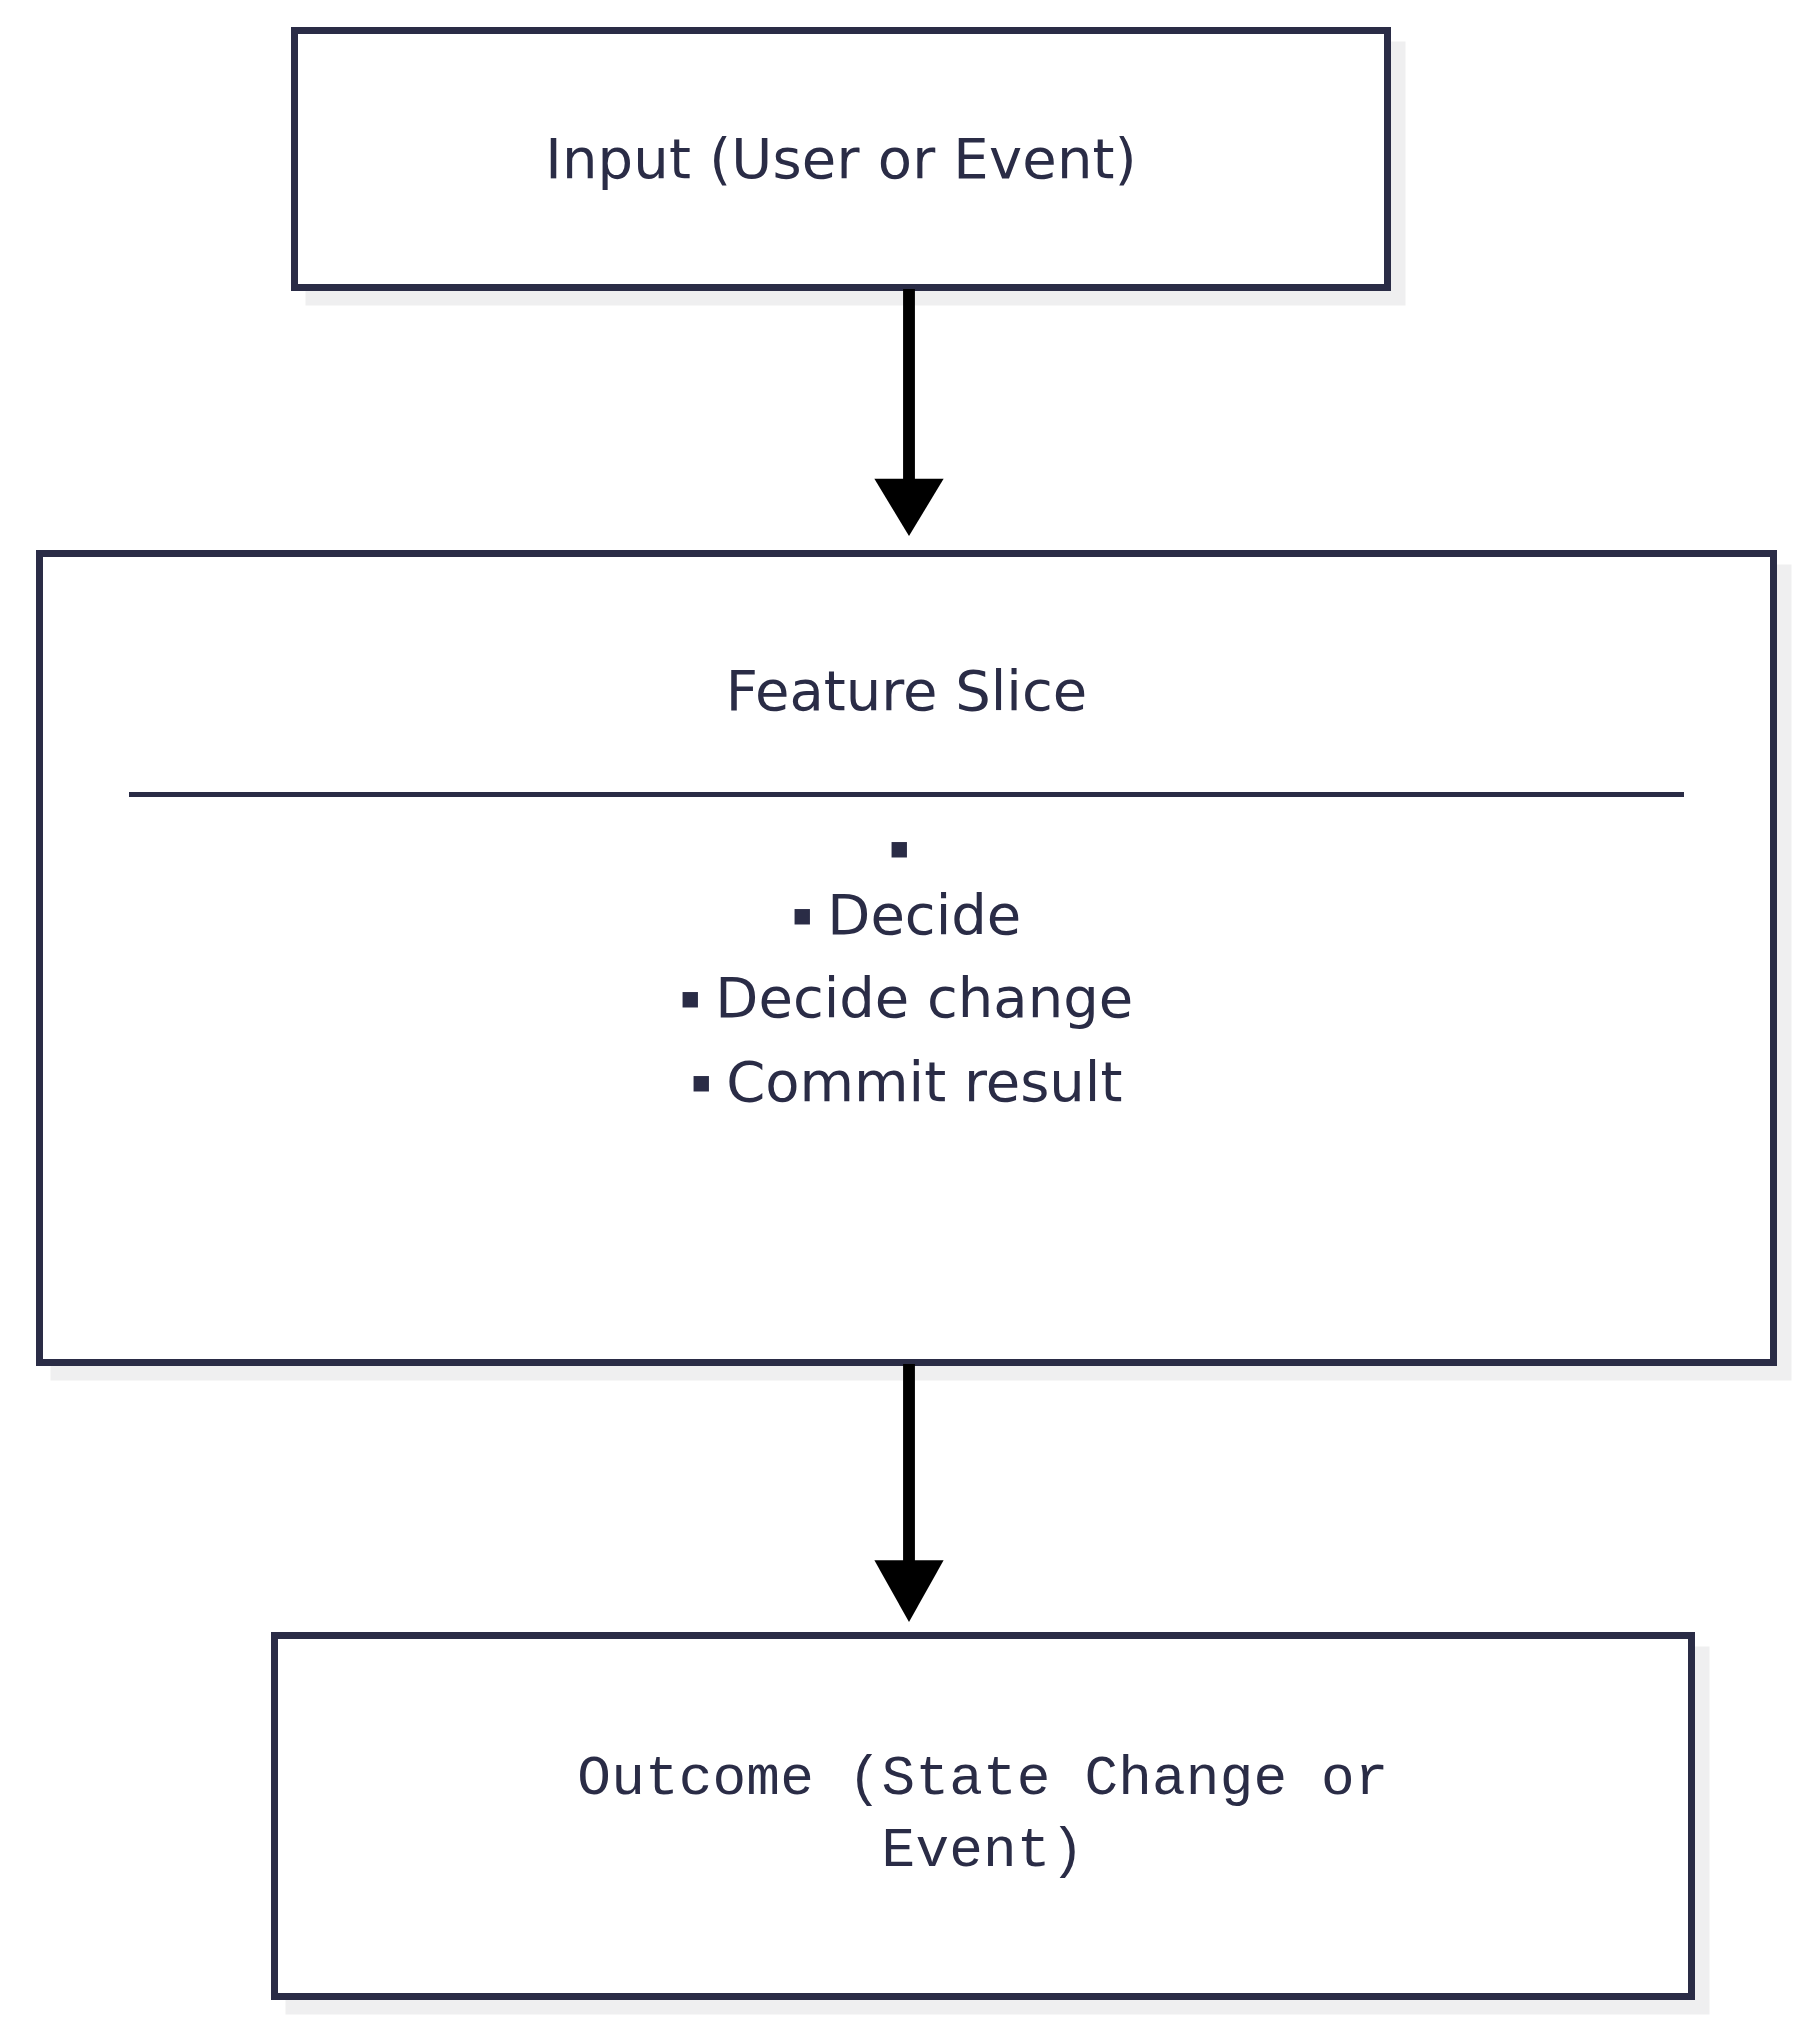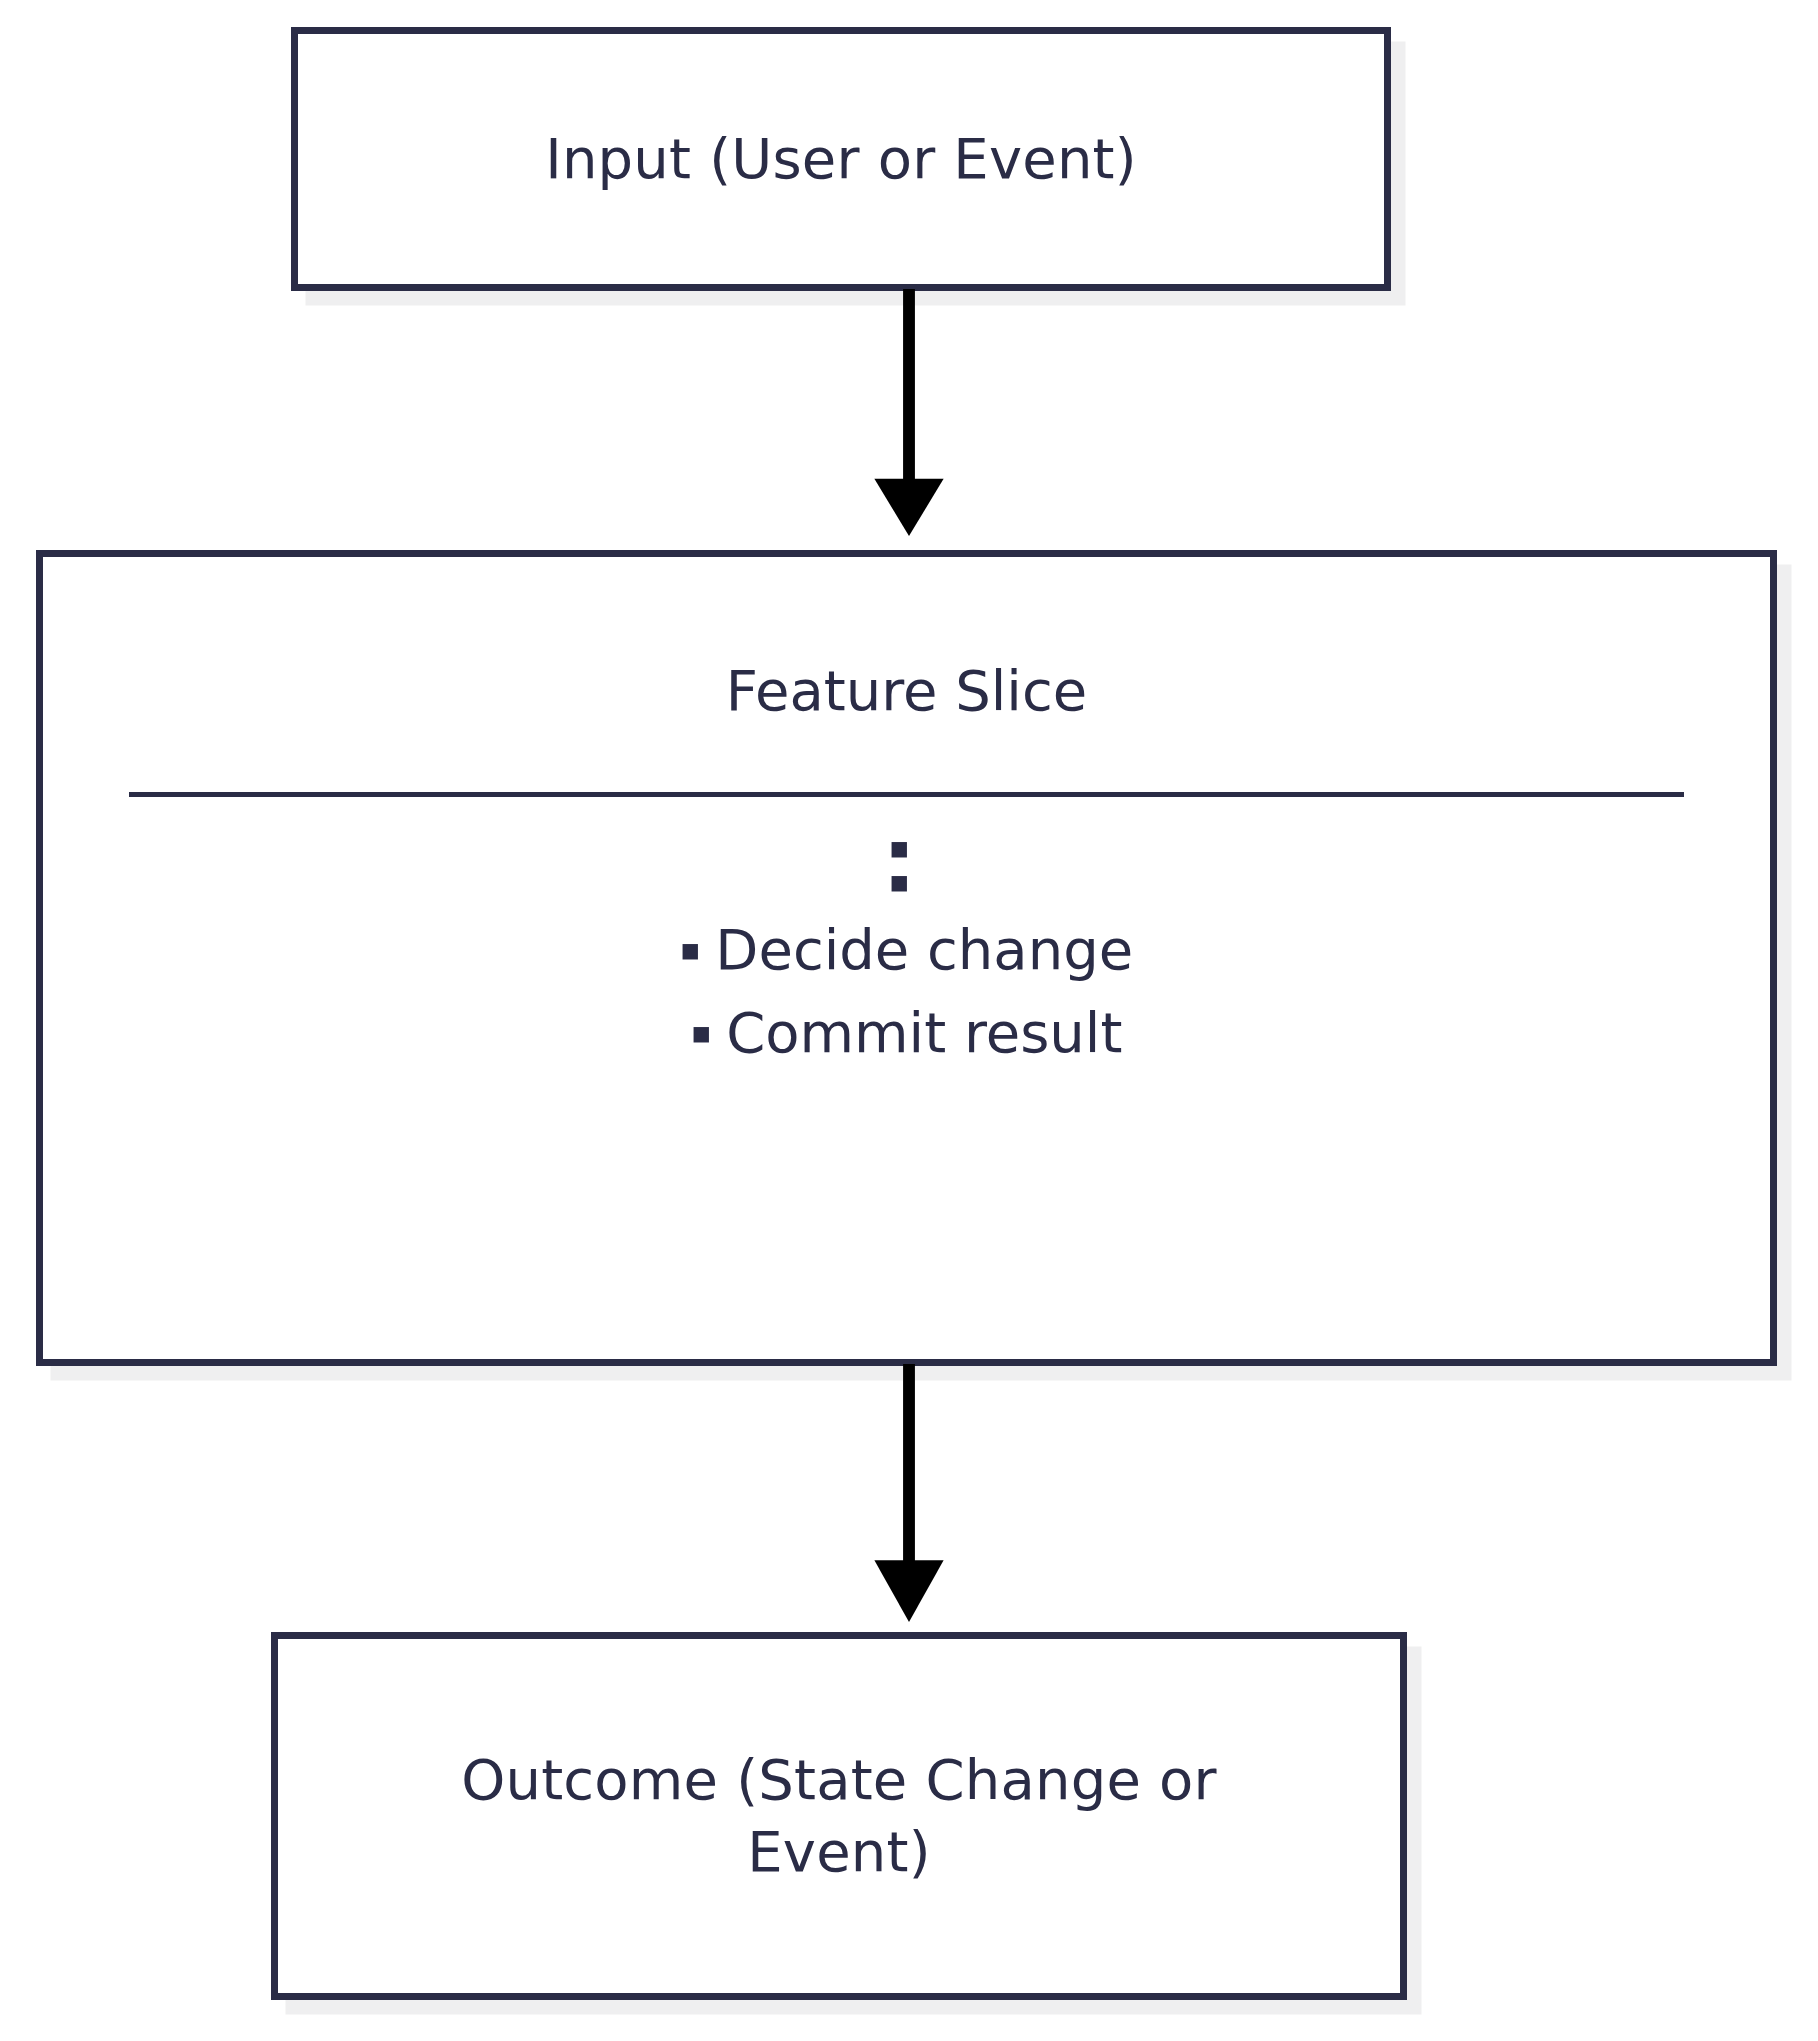--- a/index.html
+++ b/index.html
@@ -97,22 +97,23 @@
     color: #2a2c46;
     margin-right: 14.5px;
     position: relative;
     top: -9px;
   }
 
   
   #node-outcome {
     left: 271px;
     top: 1632px;
-    width: 1136px;
+    width: 1424px;
     height: 368px;
+    font-family: Liberation Mono, monospace;
   }
   #node-outcome .node-label {
     width: 946px;
   }
 
   
   .arrow {
     position: absolute;
   }
   #arrow-input-to-slice {
@@ -149,20 +150,21 @@
     <div id="feature-divider"></div>
 
     <div id="feature-steps">
 
       <div class="step-item">
         <span class="step-bullet">▪</span>
       </div>
 
       <div class="step-item">
         <span class="step-bullet">▪</span>
+        <span>Decide</span>
       </div>
 
       <div class="step-item">
         <span class="step-bullet">▪</span>
         <span>Decide change</span>
       </div>
 
       <div class="step-item">
         <span class="step-bullet">▪</span>
         <span>Commit result</span>

